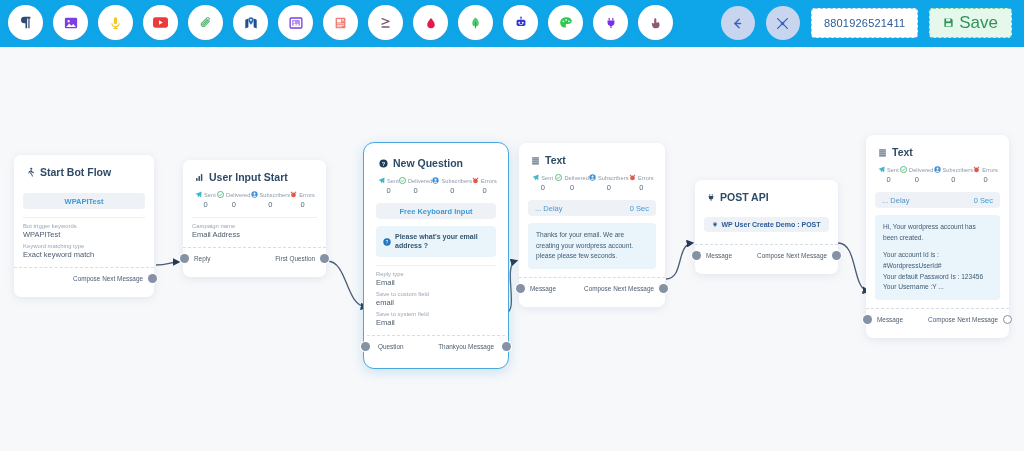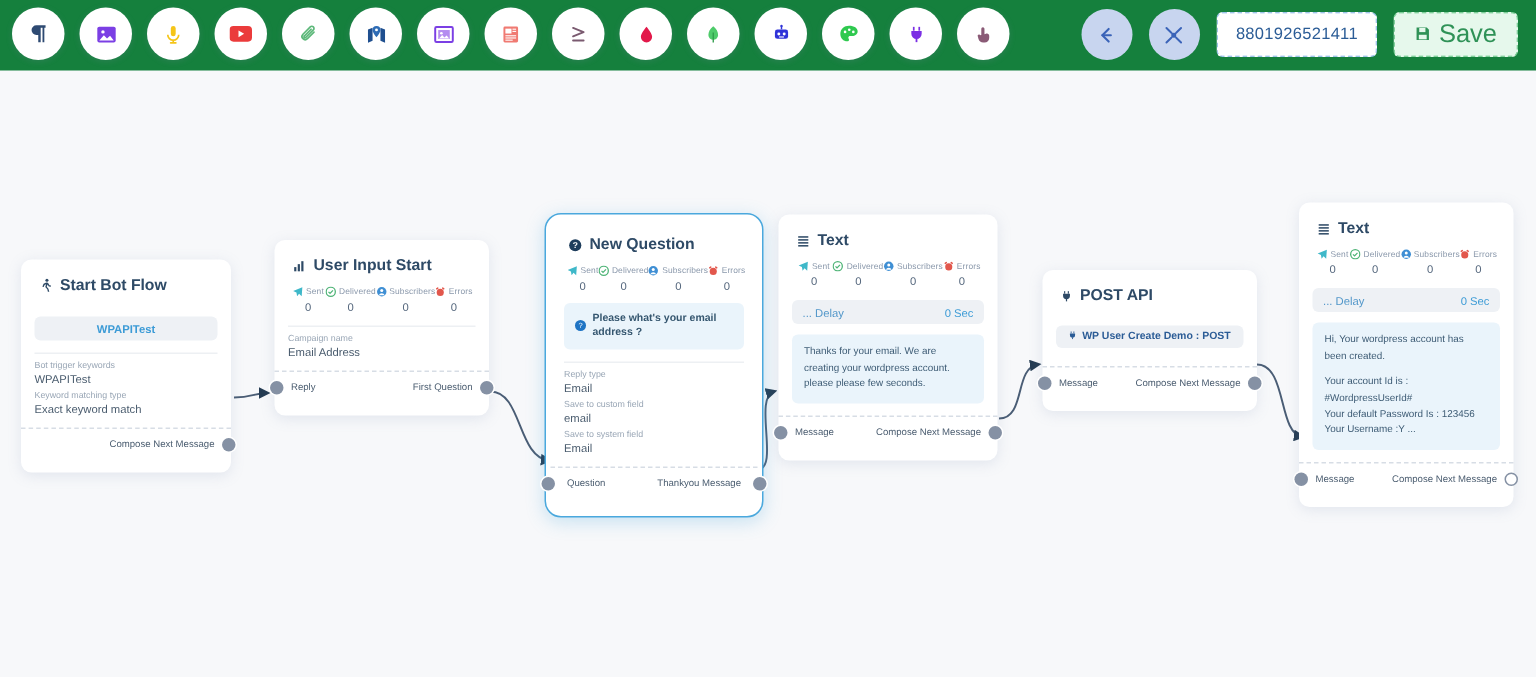--- a/index.html
+++ b/index.html
@@ -7,21 +7,21 @@
     width: 1024px; height: 451px;
     font-family: "Liberation Sans", sans-serif;
     background: #f7f8fa;
     overflow: hidden;
   }
   #app { position: relative; width: 1024px; height: 451px; background: #f7f8fa; }
 
   
   .topbar {
     position: absolute; left: 0; top: 0; width: 1024px; height: 47px;
-    background: #15803d; z-index: 40;
+    background: #0ea5e9; z-index: 40;
   }
   .tool-strip { position: absolute; left: 8px; top: 5px; display: flex; gap: 10px; }
   .tool-btn {
     width: 35px; height: 35px; border-radius: 50%;
     background: #ffffff; box-shadow: 0 1px 4px rgba(120,130,160,0.22);
     display: flex; align-items: center; justify-content: center;
     cursor: pointer; font-size: 15px; line-height: 1;
   }
   .tool-btn svg { display:block; }
 
@@ -270,21 +270,21 @@
 
       <path d="M327,214 C348,214 345,258 366,260" stroke="#4a5d75" stroke-width="1.3" fill="none" marker-end="url(#arr)"></path>
 
       <path d="M505,266 C520,266 502,218 516,214" stroke="#4a5d75" stroke-width="1.3" fill="none" marker-end="url(#arr)"></path>
 
       <path d="M666,232 C684,232 676,198 692,196" stroke="#4a5d75" stroke-width="1.3" fill="none" marker-end="url(#arr)"></path>
 
       <path d="M838,196 C858,196 852,242 868,244" stroke="#4a5d75" stroke-width="1.3" fill="none" marker-end="url(#arr)"></path>
     </svg>
 
-    <div class="node" style="left:14px; top:126px; width:140px;">
+    <div class="node" style="left:14px; top:108px; width:140px;">
       <div class="node-card">
         <div class="node-title">
           <span class="tico">
             <svg width="9" height="10" viewBox="0 0 16 16">
                 <circle cx="9.4" cy="2.4" r="1.8" fill="#2e4a66"></circle>
                 <path d="M8.6 5L5.4 6.6 4 10l1.6.5 1-2.6 1.8-.8-1 3.4 2.4 2.6.7 3h1.7l-1-3.8-2-2.2 1-2.6 1.4 2.3 2.4.3.2-1.6-1.8-.2-1.8-3z" fill="#2e4a66"></path>
               </svg>
           </span>
           <span>Start Bot Flow</span>
         </div>
@@ -437,20 +437,21 @@
                       <circle cx="8" cy="9" r="5.4" fill="#e2574c"></circle>
                       <rect x="1.4" y="1.8" width="4" height="2.4" rx="1" fill="#e2574c" transform="rotate(-35 3.4 3)"></rect>
                       <rect x="10.6" y="1.8" width="4" height="2.4" rx="1" fill="#e2574c" transform="rotate(35 12.6 3)"></rect>
                     </svg>
                   </span>
                 <span class="stat-lbl">Errors</span>
               </div>
               <div class="stat-val">0</div>
             </div>
           </div>
+          <div class="gray-bar">Free Keyboard Input</div>
           <div class="blue-box">
             <span style="flex:0 0 auto;">
               <svg width="8" height="8" viewBox="0 0 16 16">
                   <circle cx="8" cy="8" r="7.4" fill="#1f74c4"></circle>
                   <text x="8" y="11.8" font-size="10" font-family="Liberation Sans, sans-serif" fill="#fff" text-anchor="middle">?</text>
                 </svg>
             </span>
             <span class="qtxt">Please what's your email address ?</span>
           </div>
           <div class="fields">

